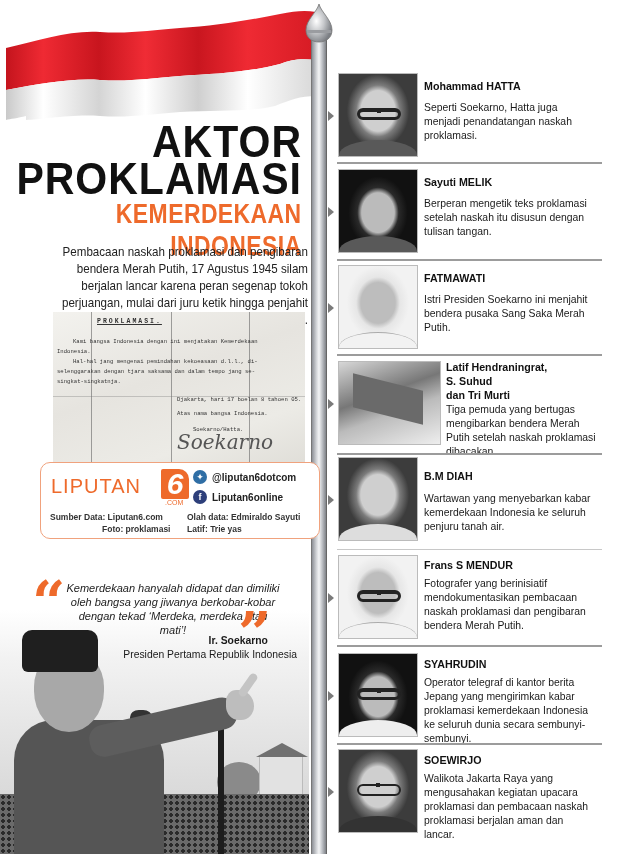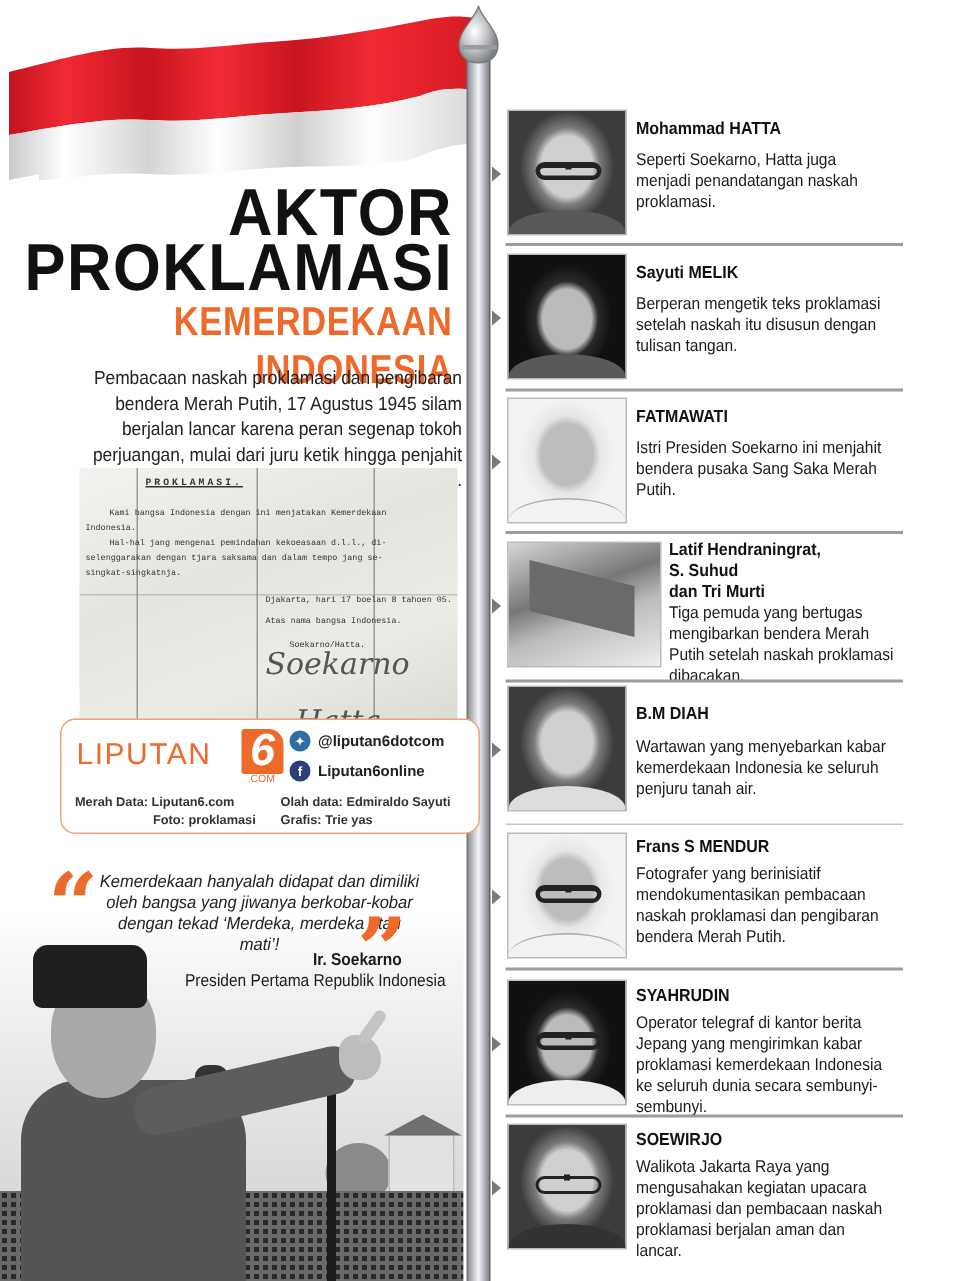--- a/index.html
+++ b/index.html
@@ -44,21 +44,21 @@
     overflow: hidden; font-family: "Liberation Mono", monospace; color: #333;
   }
   .doc .fold-v { position: absolute; top: 0; bottom: 0; width: 1px; background: #666; opacity: 0.6; }
   .doc .fold-h { position: absolute; left: 0; right: 0; height: 1px; background: #777; opacity: 0.35; }
   .doc .doc-title { position: absolute; left: 44px; top: 6px; font-size: 6.5px; letter-spacing: 2px; text-decoration: underline; font-weight: bold; }
   .doc .doc-line { position: absolute; font-size: 5.6px; white-space: nowrap; }
   .doc .sig { position: absolute; font-family: "DejaVu Serif", serif; font-style: italic; color: #555; }
 
   
   .credit {
-    position: absolute; left: 40px; top: 479px; width: 280px; height: 77px;
+    position: absolute; left: 40px; top: 462px; width: 280px; height: 77px;
     border: 1.5px solid #f0a27d; border-radius: 10px; background: #fff;
   }
   .logo { position: absolute; left: 10px; top: 12px; }
   .logo-text { font-family: "Liberation Sans", sans-serif; font-size: 20px; color: #ee6a2b; letter-spacing: 1px; font-weight: normal; }
   .logo-six {
     position: absolute; left: 110px; top: -6px; width: 28px; height: 30px;
     background: #ee6a2b; color: #fff; font-size: 30px; font-style: italic; line-height: 30px;
     text-align: center; font-weight: bold; border-radius: 2px 10px 2px 2px;
   }
   .logo-com { position: absolute; left: 114px; top: 24px; font-size: 7px; color: #ee6a2b; }
@@ -204,24 +204,24 @@
     <span class="logo-com">.COM</span>
   </div>
   <div class="social" style="top:7px">
     <span class="ico" style="background:#2f6ea5">✦</span>
     <span>@liputan6dotcom</span>
   </div>
   <div class="social" style="top:27px">
     <span class="ico" style="background:#2d3f7a">f</span>
     <span>Liputan6online</span>
   </div>
-  <div class="credit-line" style="left:9px;top:49px">Merah Data: Liputan6.com</div>
+  <div class="credit-line" style="left:9px;top:49px">Sumber Data: Liputan6.com</div>
   <div class="credit-line" style="left:61px;top:61px">Foto: proklamasi</div>
   <div class="credit-line" style="left:146px;top:49px">Olah data: Edmiraldo Sayuti</div>
-  <div class="credit-line" style="left:146px;top:61px">Grafis: Trie yas</div>
+  <div class="credit-line" style="left:146px;top:61px">Latif: Trie yas</div>
 </div>
 
 <div class="speech">
   <div class="tree"></div>
   <div class="building"></div>
   <div class="crowd"></div>
   <div class="man-body"></div>
   <div class="man-head"></div>
   <div class="man-cap"></div>
   <div class="mic2"></div>

